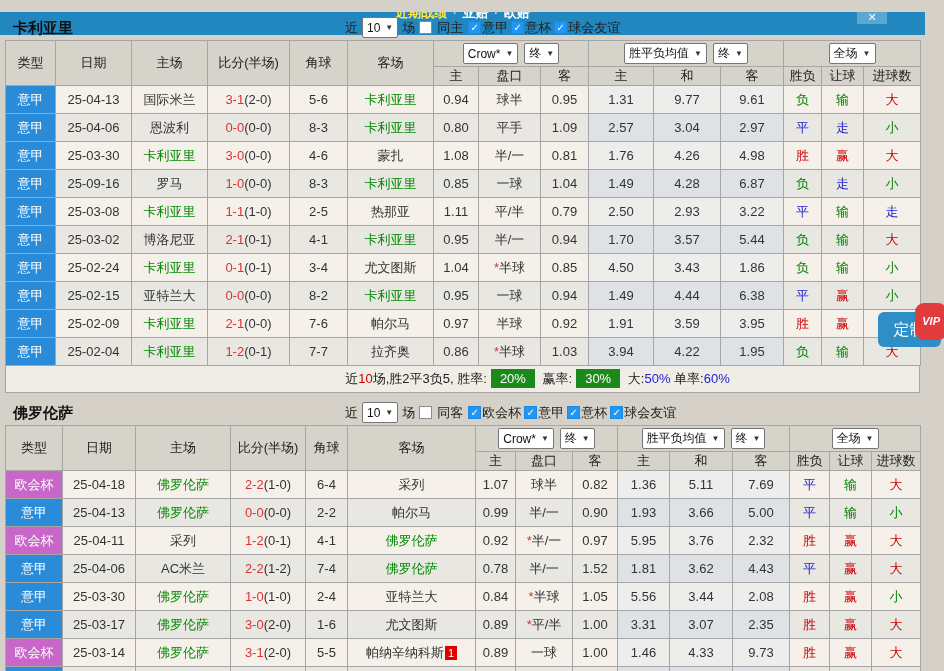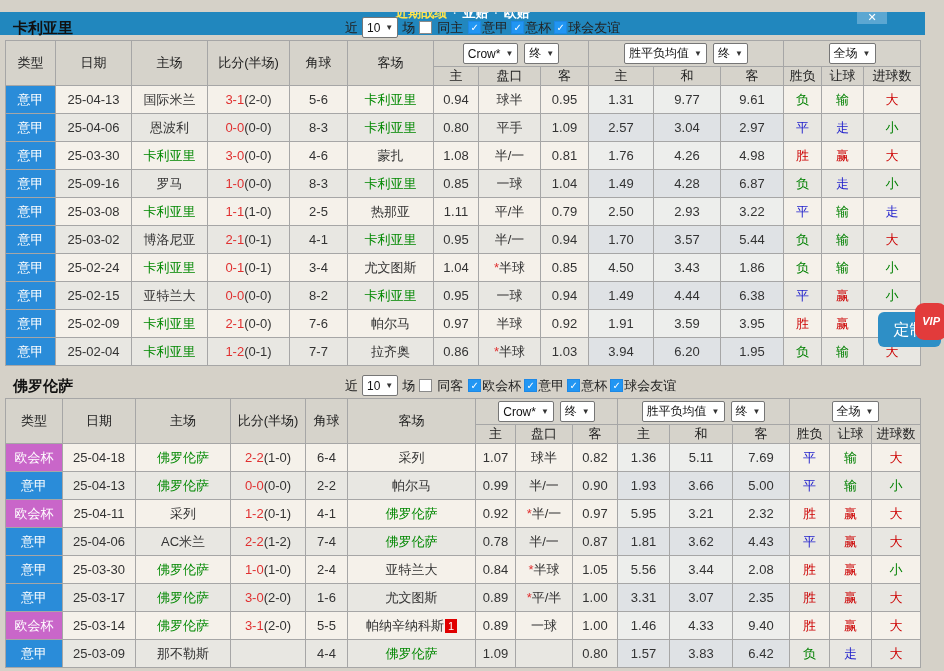--- a/index.html
+++ b/index.html
@@ -327,28 +327,29 @@
           <td class="c-type t-blue">意甲</td>
           <td class="c-date">25-02-04</td>
           <td class="c-team focus">卡利亚里</td>
           <td class="c-score"><span class="sc">1-2</span><span class="half">(0-1)</span></td>
           <td class="c-corner">7-7</td>
           <td class="c-team">拉齐奥</td>
           <td class="c-odds">0.86</td>
           <td class="c-odds"><span class="star">*</span><span>半球</span></td>
           <td class="c-odds">1.03</td>
           <td class="c-odds eu">3.94</td>
-          <td class="c-odds eu">6.20</td>
+          <td class="c-odds eu">4.22</td>
           <td class="c-odds eu">1.95</td>
           <td class="c-res green">负</td>
           <td class="c-res green">输</td>
           <td class="c-res red">大</td>
         </tr>
       </tbody>
   </table>
+  <div class="summary"><span>近</span><span class="red">10</span><span>场,胜2平3负5, 胜率:</span><span class="rate-badge">20%</span><span> 赢率:</span><span class="rate-badge">30%</span><span> 大:</span><span class="blue">50%</span><span> 单率:</span><span class="blue">60%</span></div>
 
   <div class="sec-head sec2">
     <span class="sec-title">佛罗伦萨</span>
     <span class="sec-filters">
       <span>近</span>
       <span class="sel">
           <span>10</span>
           <span class="car">▼</span>
         </span>
       <span>场</span>
@@ -485,36 +486,36 @@
           <td class="c-type t-purple">欧会杯</td>
           <td class="c-date">25-04-11</td>
           <td class="c-team">采列</td>
           <td class="c-score"><span class="sc">1-2</span><span class="half">(0-1)</span></td>
           <td class="c-corner">4-1</td>
           <td class="c-team focus">佛罗伦萨</td>
           <td class="c-odds">0.92</td>
           <td class="c-odds"><span class="star">*</span><span>半/一</span></td>
           <td class="c-odds">0.97</td>
           <td class="c-odds eu">5.95</td>
-          <td class="c-odds eu">3.21</td>
+          <td class="c-odds eu">3.76</td>
           <td class="c-odds eu">2.32</td>
           <td class="c-res red">胜</td>
           <td class="c-res red">赢</td>
           <td class="c-res red">大</td>
         </tr>
         <tr class="match-row">
           <td class="c-type t-blue">意甲</td>
           <td class="c-date">25-04-06</td>
           <td class="c-team">AC米兰</td>
           <td class="c-score"><span class="sc">2-2</span><span class="half">(1-2)</span></td>
           <td class="c-corner">7-4</td>
           <td class="c-team focus">佛罗伦萨</td>
           <td class="c-odds">0.78</td>
           <td class="c-odds"><span>半/一</span></td>
-          <td class="c-odds">0.87</td>
+          <td class="c-odds">1.52</td>
           <td class="c-odds eu">1.81</td>
           <td class="c-odds eu">3.62</td>
           <td class="c-odds eu">4.43</td>
           <td class="c-res blue">平</td>
           <td class="c-res red">赢</td>
           <td class="c-res red">大</td>
         </tr>
         <tr class="match-row">
           <td class="c-type t-blue">意甲</td>
           <td class="c-date">25-03-30</td>
@@ -554,21 +555,21 @@
           <td class="c-date">25-03-14</td>
           <td class="c-team focus">佛罗伦萨</td>
           <td class="c-score"><span class="sc">3-1</span><span class="half">(2-0)</span></td>
           <td class="c-corner">5-5</td>
           <td class="c-team">帕纳辛纳科斯<span class="num-badge">1</span></td>
           <td class="c-odds">0.89</td>
           <td class="c-odds"><span>一球</span></td>
           <td class="c-odds">1.00</td>
           <td class="c-odds eu">1.46</td>
           <td class="c-odds eu">4.33</td>
-          <td class="c-odds eu">9.40</td>
+          <td class="c-odds eu">9.73</td>
           <td class="c-res red">胜</td>
           <td class="c-res red">赢</td>
           <td class="c-res red">大</td>
         </tr>
         <tr class="match-row">
           <td class="c-type t-blue">意甲</td>
           <td class="c-date">25-03-09</td>
           <td class="c-team">那不勒斯</td>
           <td class="c-score"></td>
           <td class="c-corner">4-4</td>

